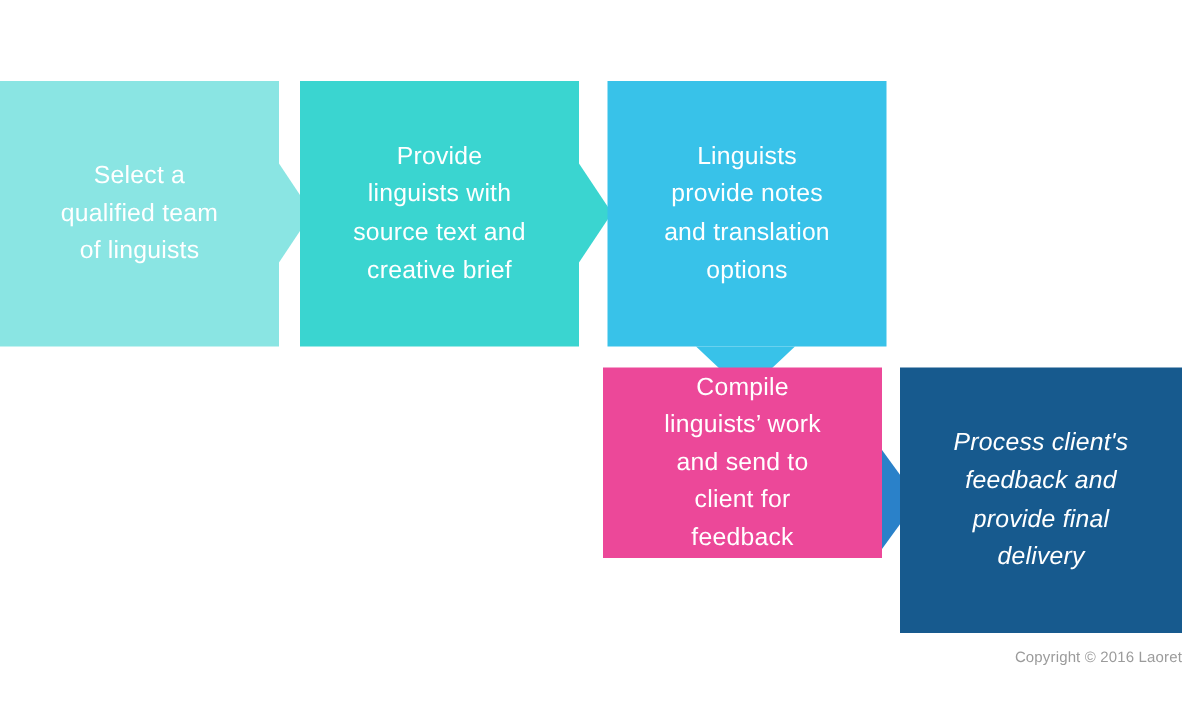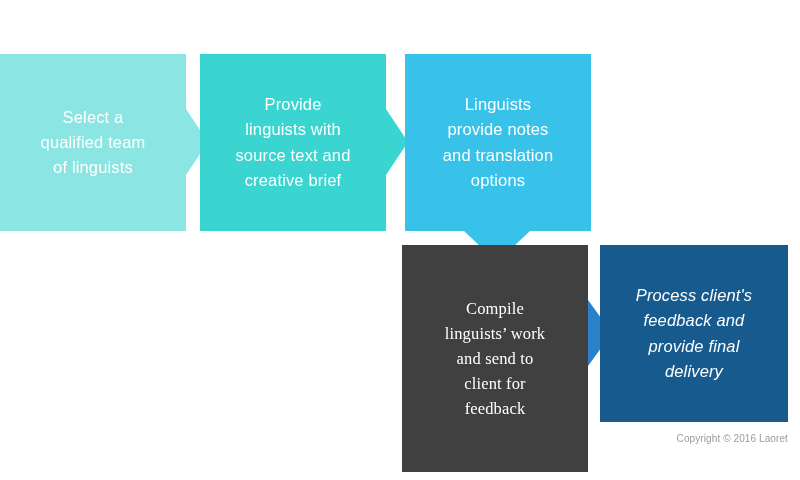--- a/index.html
+++ b/index.html
@@ -66,23 +66,22 @@
     top: 50px;
     width: 186px;
     height: 177px;
     background: #38c2e9;
   }
   
   #step-4 {
     left: 402px;
     top: 241px;
     width: 186px;
-    height: 227px;
-    background: #404040;
-    font-family: Liberation Serif, serif;
+    height: 127px;
+    background: #ec4899;
   }
   
   #step-5 {
     left: 600px;
     top: 241px;
     width: 188px;
     height: 177px;
     background: #175a8e;
     font-style: italic;
   }

